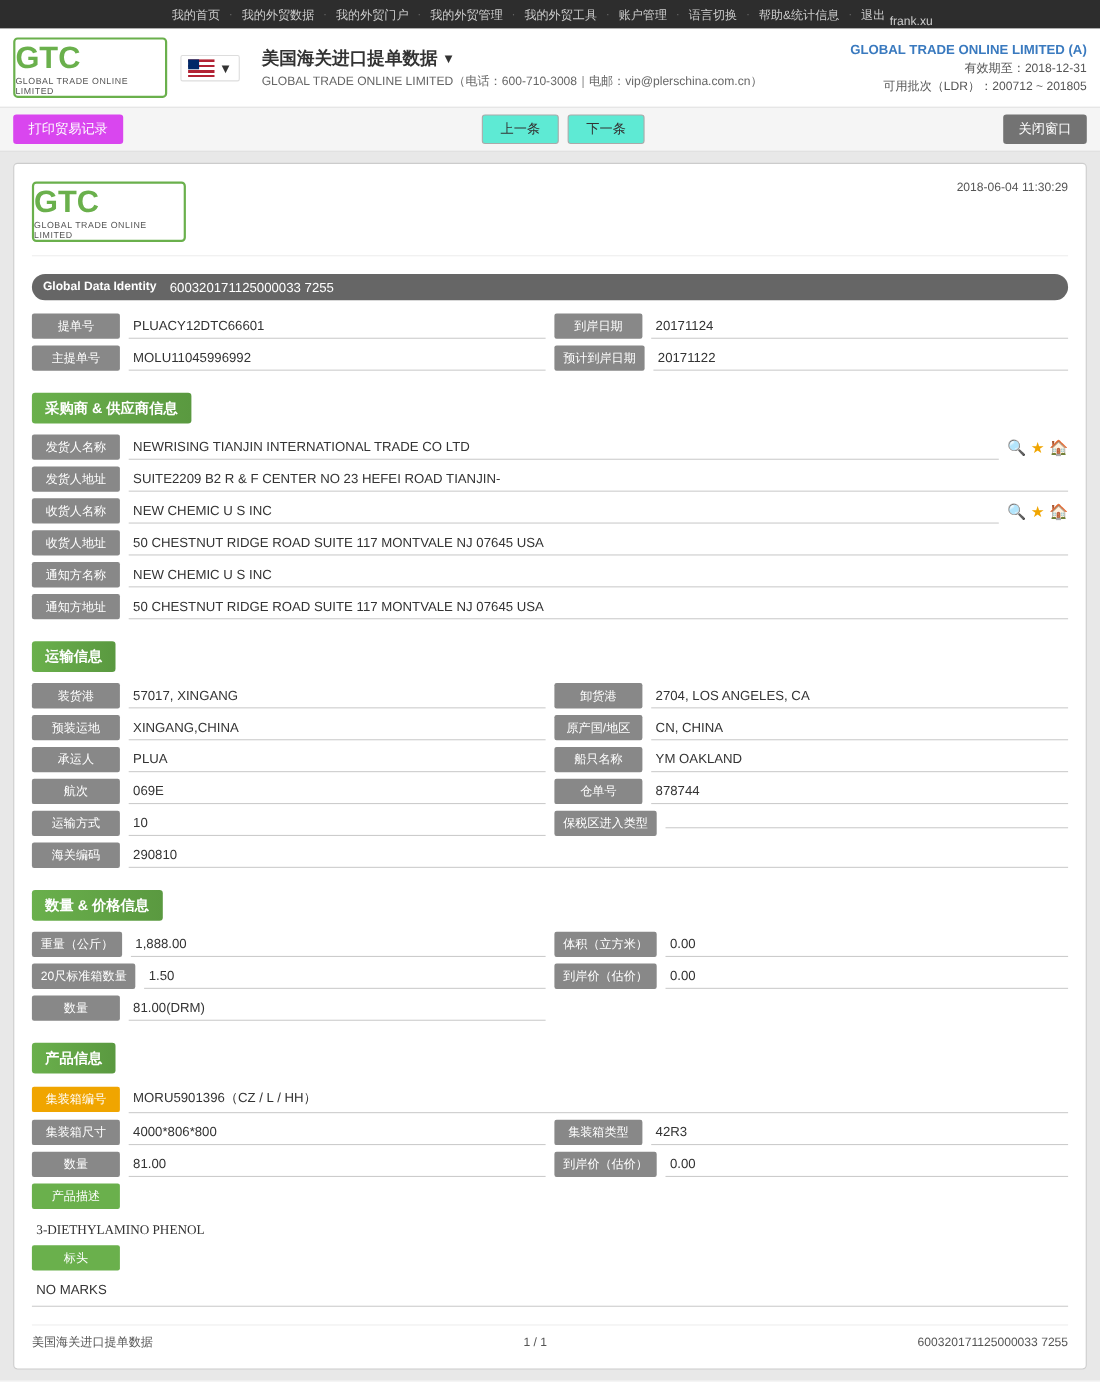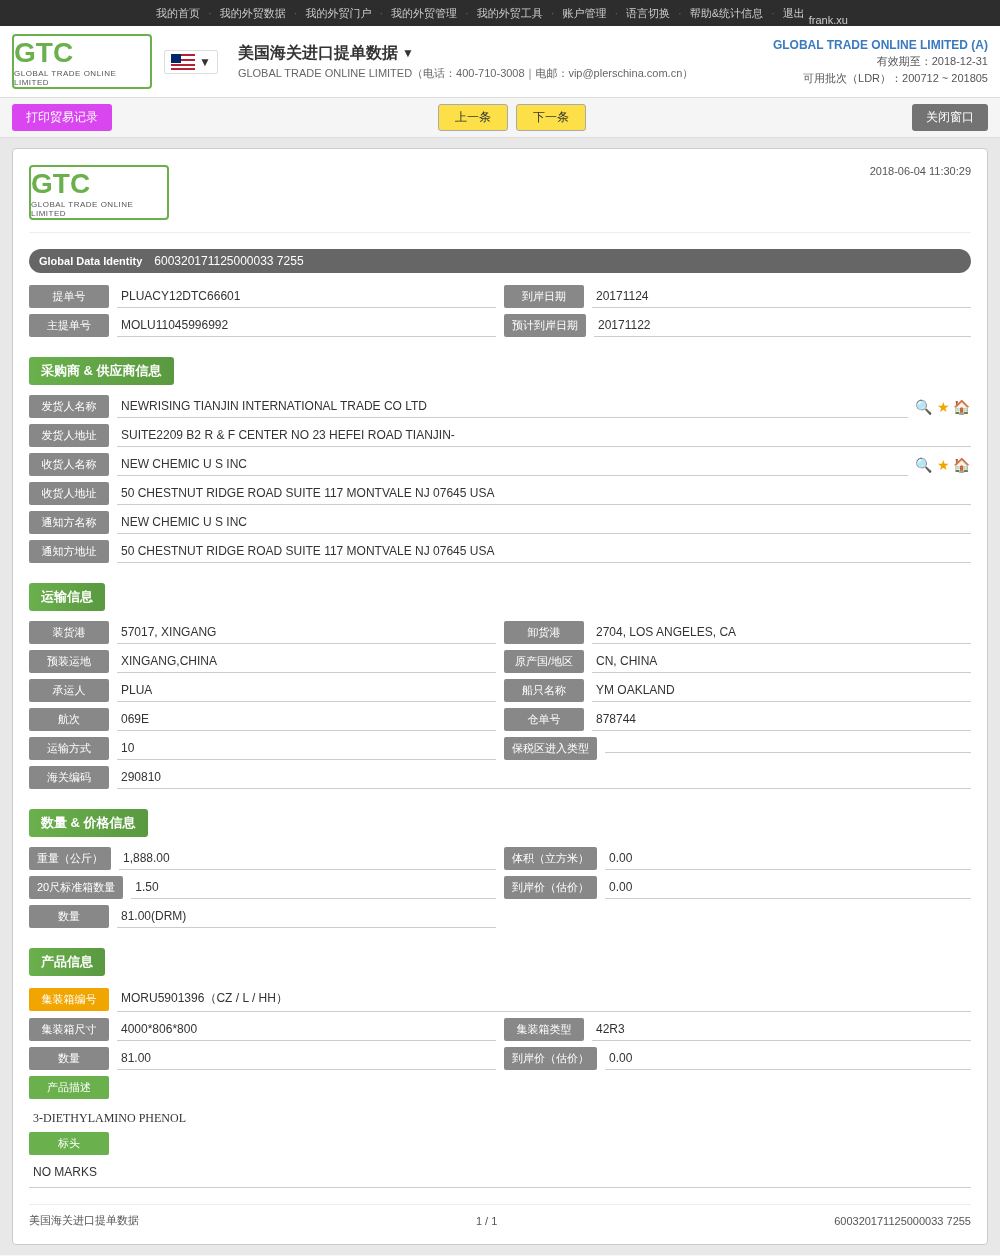--- a/index.html
+++ b/index.html
@@ -54,21 +54,21 @@
       justify-content: space-between;
       border-bottom: 1px solid #ddd;
     }
     .toolbar-left { display: flex; gap: 8px; }
     .toolbar-center { display: flex; gap: 8px; }
     .btn-print {
       background: #d946ef; color: #fff; border: none; padding: 5px 14px;
       border-radius: 3px; cursor: pointer; font-size: 12px;
     }
     .btn-nav {
-      background: #fde047; color: #333; border: 1px solid #aaa; padding: 4px 16px;
+      background: #5eead4; color: #333; border: 1px solid #aaa; padding: 4px 16px;
       border-radius: 3px; cursor: pointer; font-size: 12px;
     }
     .btn-close {
       background: #737373; color: #fff; border: none; padding: 5px 14px;
       border-radius: 3px; cursor: pointer; font-size: 12px;
     }
 
     
     .main-content {
       background: #fff;
@@ -273,21 +273,21 @@
     </div>
     <div class="flag-selector">
       <div class="flag-us"></div>
       <span>▼</span>
     </div>
     <div class="header-title-area">
       <div class="header-title">
         <span>美国海关进口提单数据</span>
         <span style="cursor:pointer; font-size:12px;">▼</span>
       </div>
-      <div class="header-subtitle">GLOBAL TRADE ONLINE LIMITED（电话：400-710-3008｜电邮：vip@plerschina.com.cn）</div>
+      <div class="header-subtitle">GLOBAL TRADE ONLINE LIMITED（电话：600-710-3008｜电邮：vip@plerschina.com.cn）</div>
     </div>
   </div>
   <div class="header-right">
     <div class="company-name">GLOBAL TRADE ONLINE LIMITED (A)</div>
     <div class="dates">有效期至：2018-12-31</div>
     <div class="dates">可用批次（LDR）：200712 ~ 201805</div>
   </div>
 </div>
 
 <div class="toolbar">

